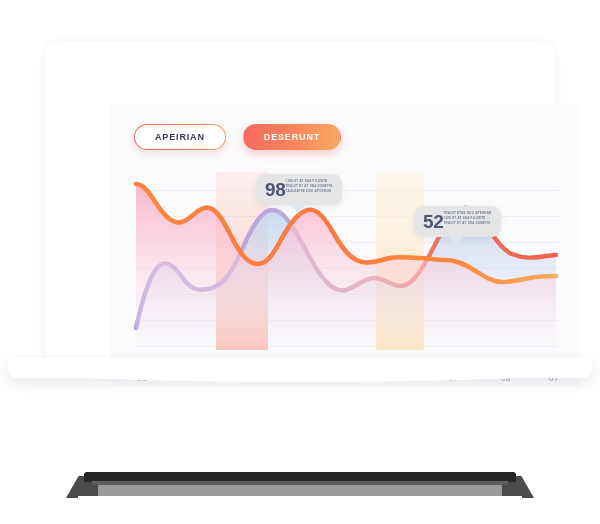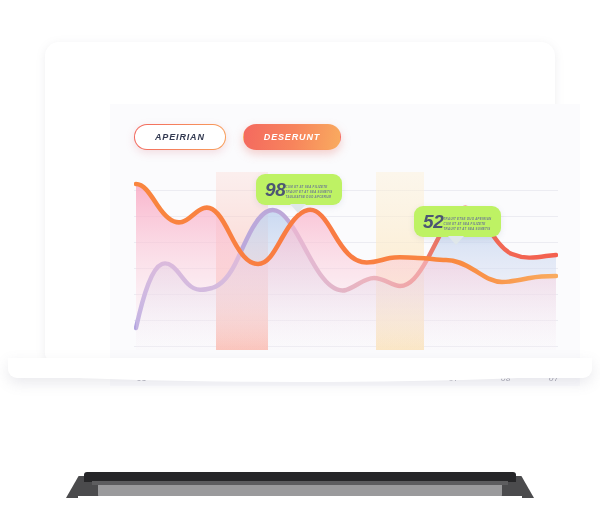--- a/index.html
+++ b/index.html
@@ -4,21 +4,21 @@
 <title>Laptop Analytics Chart Mockup</title>
 <style>
   html,body{margin:0;padding:0;}
   body{
     width:600px;height:524px;
     background:#ffffff;
     font-family:"Liberation Sans", sans-serif;
     overflow:hidden;
     position:relative;
   }
-  #stage{position:absolute;inset:0;width:516px;height:524px;font-style:italic;}
+  #stage{position:absolute;inset:0;width:516px;height:524px;}
 
   
   .laptop-lid{
     position:absolute;left:45px;top:42px;width:510px;height:318px;
     background:#ffffff;border-radius:14px 14px 6px 6px;
     box-shadow:0 2px 10px rgba(120,120,140,.13);
   }
   .screen{
     position:absolute;left:65px;top:62px;width:470px;height:282px;
     background:#fbfbfd;overflow:hidden;
@@ -92,22 +92,22 @@
   .xaxis{
     position:absolute;left:24px;top:270px;width:424px;height:14px;
   }
   .xtick{
     position:absolute;top:0;font-size:8px;color:#9a9aa8;letter-spacing:.5px;
     transform:translateX(-50%);
   }
 
   
   .tip{
-    position:absolute;background:#bef264;border-radius:9px;
-    display:flex;align-items:flex-end;gap:0;padding:6px 10px 6px 9px;
+    position:absolute;background:#e5e5e5;border-radius:9px;
+    display:flex;align-items:flex-start;gap:0;padding:6px 10px 6px 9px;
     box-shadow:0 2px 6px rgba(90,110,130,.12);
   }
   .tip:after{
     content:"";position:absolute;left:34px;bottom:-8px;
     width:0;height:0;border-left:8px solid transparent;
     border-right:8px solid transparent;border-top:9px solid #dfe7ea;
   }
   .tip-num{font-size:19px;font-weight:bold;color:#4c5673;line-height:1;letter-spacing:-.3px;}
   .tip-lines{display:flex;flex-direction:column;gap:2.2px;}
   .tip-line{

